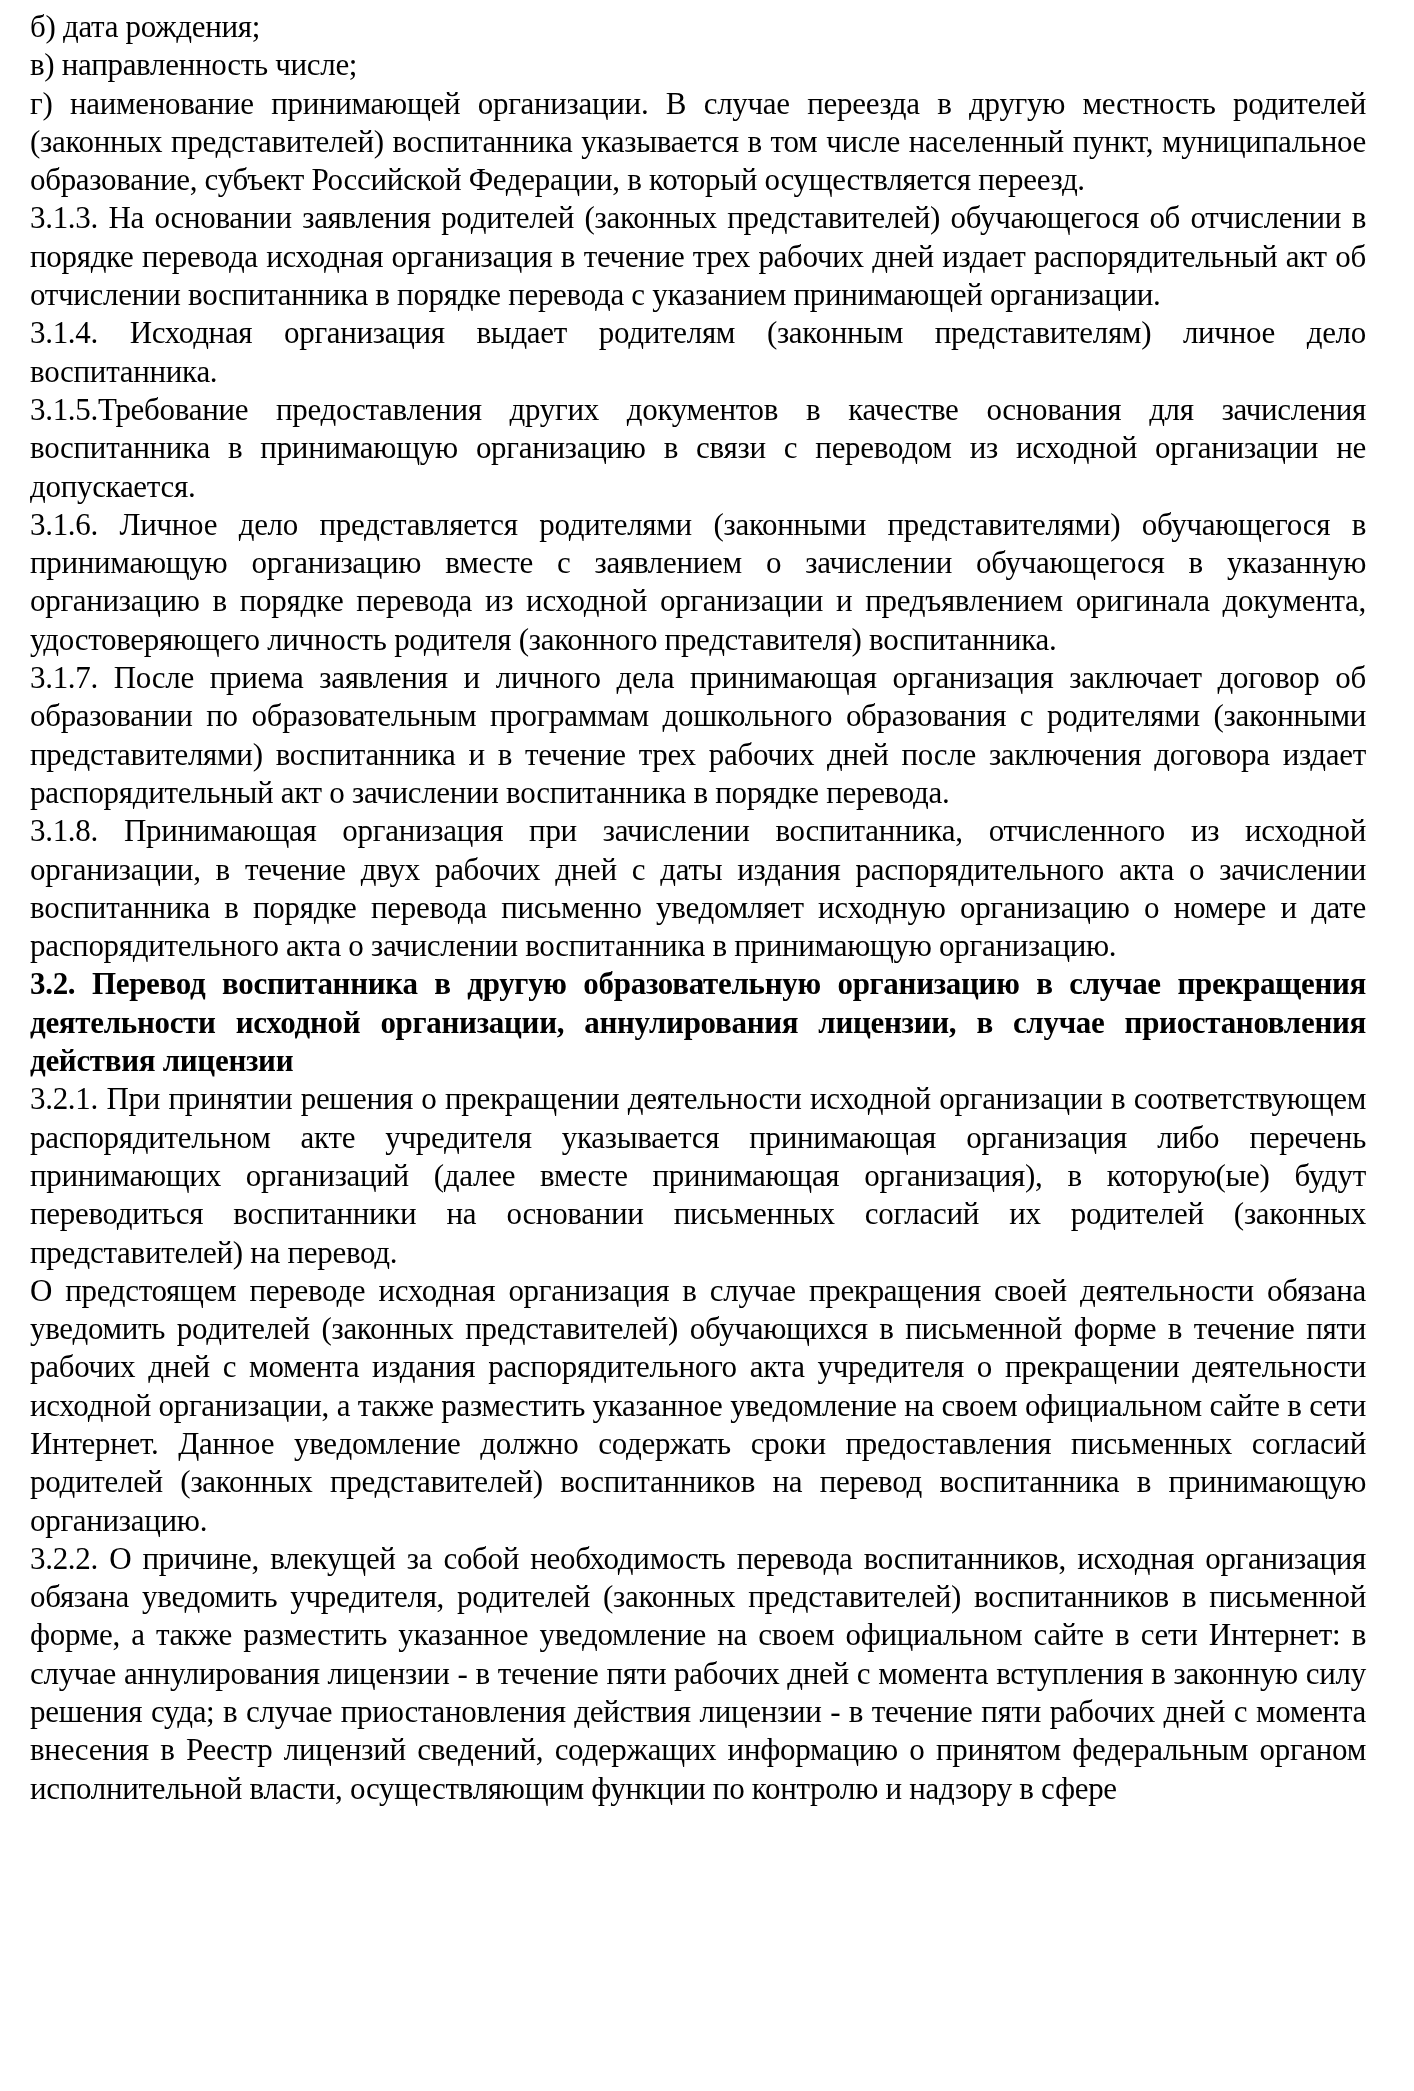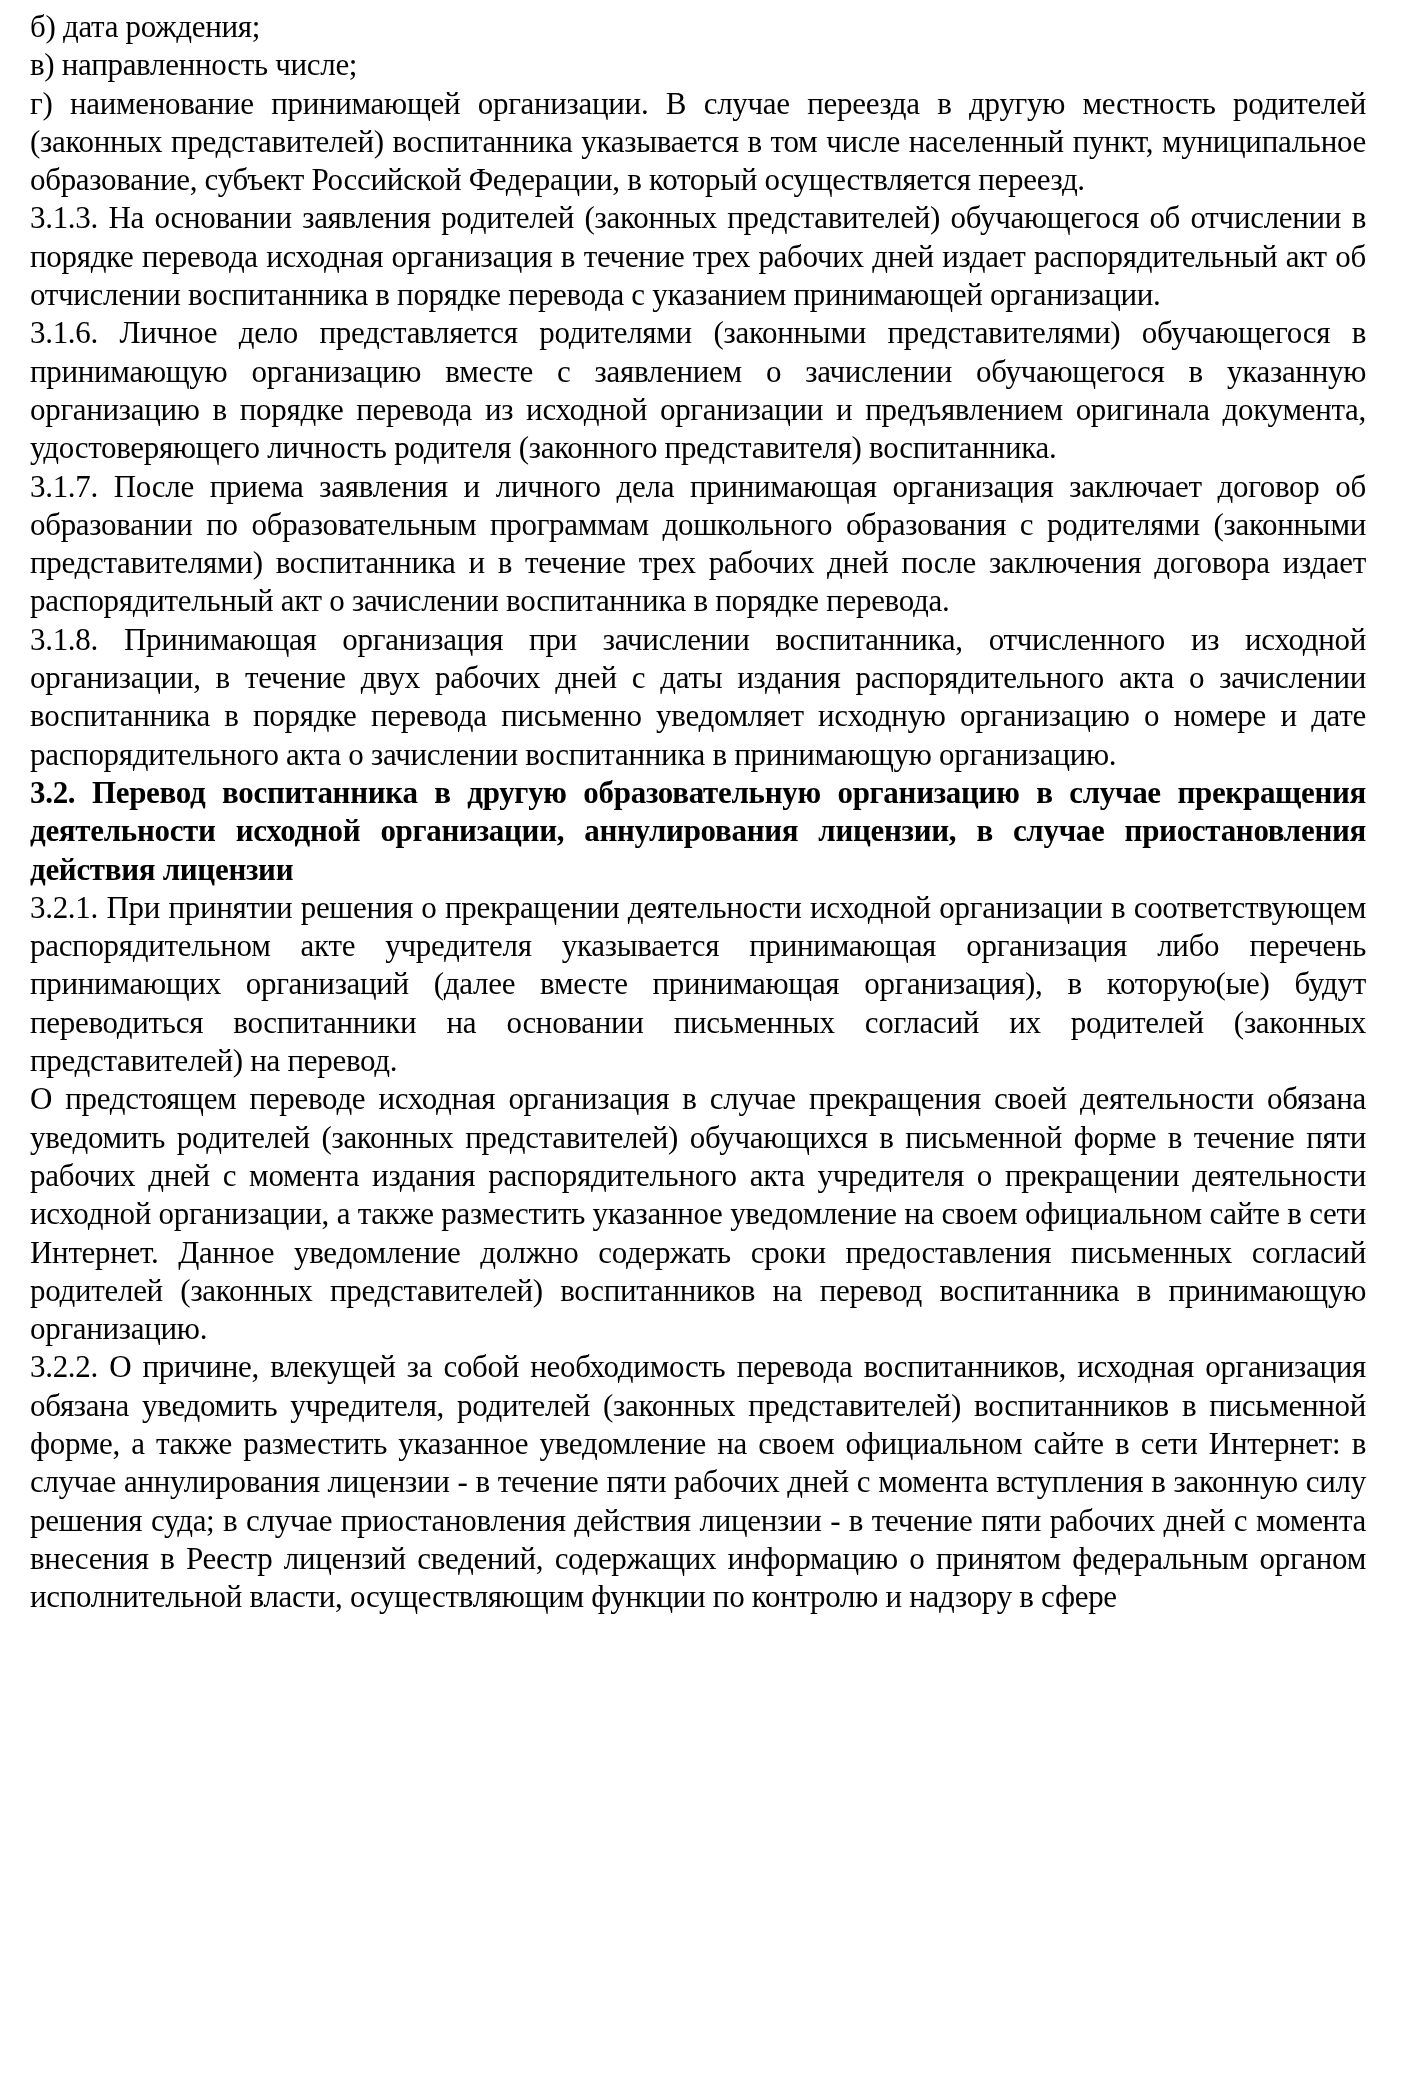--- a/index.html
+++ b/index.html
@@ -34,20 +34,22 @@
 </style>
 </head>
 <body>
 
 <div class="page">
   <div id="document-body">
       <p class="para">б) дата рождения;</p>
       <p class="para">в) направленность числе;</p>
       <p class="para">г) наименование принимающей организации. В случае переезда в другую местность родителей (законных представителей) воспитанника указывается в том числе населенный пункт, муниципальное образование, субъект Российской Федерации, в который осуществляется переезд.</p>
       <p class="para">3.1.3. На основании заявления родителей (законных представителей) обучающегося об отчислении в порядке перевода исходная организация в течение трех рабочих дней издает распорядительный акт об отчислении воспитанника в порядке перевода с указанием принимающей организации.</p>
+      <p class="para">3.1.4. Исходная организация выдает родителям (законным представителям) личное дело воспитанника.</p>
+      <p class="para">3.1.5.Требование предоставления других документов в качестве основания для зачисления воспитанника в принимающую организацию в связи с переводом из исходной организации не допускается.</p>
       <p class="para">3.1.6. Личное дело представляется родителями (законными представителями) обучающегося в принимающую организацию вместе с заявлением о зачислении обучающегося в указанную организацию в порядке перевода из исходной организации и предъявлением оригинала документа, удостоверяющего личность родителя (законного представителя) воспитанника.</p>
       <p class="para">3.1.7. После приема заявления и личного дела принимающая организация заключает договор об образовании по образовательным программам дошкольного образования с родителями (законными представителями) воспитанника и в течение трех рабочих дней после заключения договора издает распорядительный акт о зачислении воспитанника в порядке перевода.</p>
       <p class="para">3.1.8. Принимающая организация при зачислении воспитанника, отчисленного из исходной организации, в течение двух рабочих дней с даты издания распорядительного акта о зачислении воспитанника в порядке перевода письменно уведомляет исходную организацию о номере и дате распорядительного акта о зачислении воспитанника в принимающую организацию.</p>
       <p class="para bold">3.2. Перевод воспитанника в другую образовательную организацию в случае прекращения деятельности исходной организации, аннулирования лицензии, в случае приостановления действия лицензии</p>
       <p class="para">3.2.1. При принятии решения о прекращении деятельности исходной организации в соответствующем распорядительном акте учредителя указывается принимающая организация либо перечень принимающих организаций (далее вместе принимающая организация), в которую(ые) будут переводиться воспитанники на основании письменных согласий их родителей (законных представителей) на перевод.</p>
       <p class="para">О предстоящем переводе исходная организация в случае прекращения своей деятельности обязана уведомить родителей (законных представителей) обучающихся в письменной форме в течение пяти рабочих дней с момента издания распорядительного акта учредителя о прекращении деятельности исходной организации, а также разместить указанное уведомление на своем официальном сайте в сети Интернет. Данное уведомление должно содержать сроки предоставления письменных согласий родителей (законных представителей) воспитанников на перевод воспитанника в принимающую организацию.</p>
       <p class="para">3.2.2. О причине, влекущей за собой необходимость перевода воспитанников, исходная организация обязана уведомить учредителя, родителей (законных представителей) воспитанников в письменной форме, а также разместить указанное уведомление на своем официальном сайте в сети Интернет: в случае аннулирования лицензии - в течение пяти рабочих дней с момента вступления в законную силу решения суда; в случае приостановления действия лицензии - в течение пяти рабочих дней с момента внесения в Реестр лицензий сведений, содержащих информацию о принятом федеральным органом исполнительной власти, осуществляющим функции по контролю и надзору в сфере</p>
     </div>
 </div>
 

